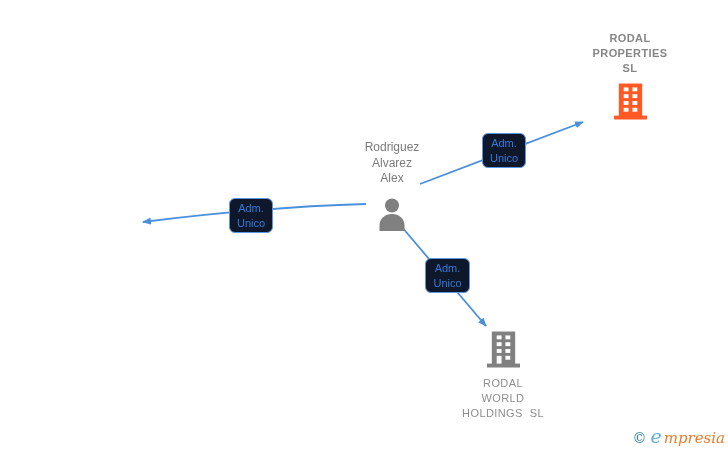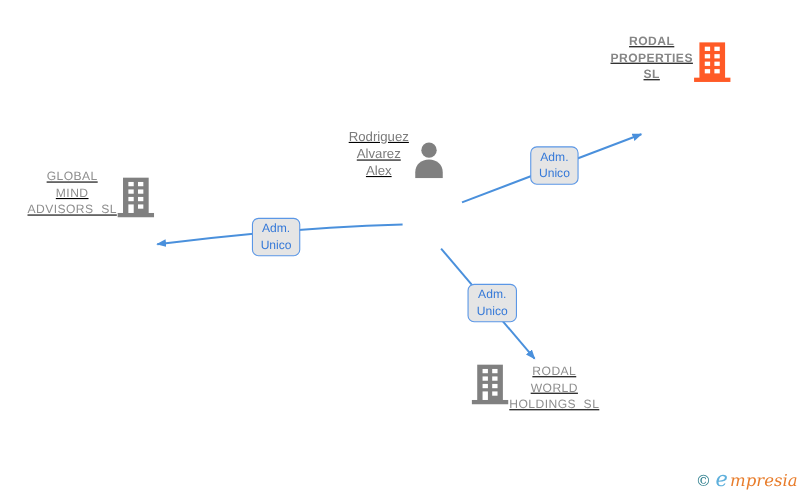--- a/index.html
+++ b/index.html
@@ -4,46 +4,46 @@
 <style>
   html,body { margin:0; padding:0; background:#fff; }
   #canvas {
     position:relative; width:728px; height:450px; background:#ffffff;
     overflow:hidden; font-family:"Liberation Sans", sans-serif;
   }
   #edges { position:absolute; left:0; top:0; width:728px; height:450px; }
   .edge { stroke:var(--edge-blue,#4a90dc); stroke-width:1.8; fill:none; }
   #arrowhead path { fill:var(--edge-blue,#4a90dc); }
 
-  .node { position:absolute; width:150px; display:flex; flex-direction:row; align-items:center;text-decoration:underline; }
+  .node { position:absolute; width:150px; display:flex; flex-direction:column; align-items:center; }
   .company-name {
     font-size:11px; line-height:15px; letter-spacing:0.4px; text-align:center;
     color:var(--text-gray,#8e8e8e); white-space:pre;
   }
   .node.highlight .company-name { font-weight:bold; color:#868686; }
   .person-name {
     font-size:12px; line-height:15.5px; text-align:center;
     color:#7b7b7b; white-space:pre;
   }
   .icon-building { width:35px; height:38px; margin-top:7px; }
   .node.icon-first .icon-building { margin-top:0; margin-bottom:7px; }
   .icon-person { width:36px; height:33px; margin-top:11px; }
   .b-gray  .tower, .b-gray  .base { fill:var(--icon-gray,#808080); }
   .b-orange .tower, .b-orange .base { fill:var(--icon-orange,#ff5a26); }
   .win { fill:#ffffff; }
   .icon-person .part { fill:var(--icon-gray,#808080); }
 
   #node-rodal-properties { left:555px; top:31px; }
   #node-global-mind     { left:25px;  top:154px; }
-  #node-person          { left:317px; top:117px; }
+  #node-person          { left:317px; top:140px; }
   #node-rodal-world     { left:428px; top:331px; }
 
   .edge-label {
     position:absolute; box-sizing:border-box;
-    background:#e5e5e5; border:1.5px solid var(--label-border,#5b97e6);
+    background:#0f172a; border:1.5px solid var(--label-border,#5b97e6);
     border-radius:6px; color:var(--label-blue,#3579d8);
     font-size:11px; line-height:15px; text-align:center; white-space:pre;
     display:flex; align-items:center; justify-content:center;
   }
   #edge-label-rodal-properties { left:482px; top:133px; width:44px; height:35px; }
   #edge-label-global-mind      { left:229px; top:198px; width:44px; height:35px; }
   #edge-label-rodal-world      { left:425px; top:258px; width:45px; height:35px; }
 
   #watermark {
     position:absolute; right:3px; bottom:3px;
@@ -82,37 +82,20 @@
         <rect class="win" x="20" y="4" width="5" height="4"></rect>
       <rect class="win" x="11" y="11" width="5" height="4"></rect>
         <rect class="win" x="20" y="11" width="5" height="4"></rect>
       <rect class="win" x="11" y="18" width="5" height="4"></rect>
         <rect class="win" x="20" y="18" width="5" height="4"></rect>
       <rect class="win" x="11" y="25" width="5" height="4"></rect>
         <rect class="win" x="20" y="25" width="5" height="4"></rect>
     </svg>
   </div>
 
-  <div class="node" id="node-global-mind">
-    <div class="company-name">GLOBAL
-MIND
-ADVISORS  SL</div>
-    <svg class="icon-building b-gray" viewBox="0 0 36 38" xmlns="http://www.w3.org/2000/svg">
-      <rect class="tower" x="6" y="0" width="24" height="34"></rect>
-      <rect class="base" x="1" y="33" width="34" height="4"></rect>
-      <rect class="win" x="11" y="4" width="5" height="4"></rect>
-        <rect class="win" x="20" y="4" width="5" height="4"></rect>
-      <rect class="win" x="11" y="11" width="5" height="4"></rect>
-        <rect class="win" x="20" y="11" width="5" height="4"></rect>
-      <rect class="win" x="11" y="18" width="5" height="4"></rect>
-        <rect class="win" x="20" y="18" width="5" height="4"></rect>
-      <rect class="win" x="11" y="25" width="5" height="8"></rect>
-        <rect class="win" x="20" y="25" width="5" height="4"></rect>
-    </svg>
-  </div>
 
   <div class="node" id="node-person">
     <div class="person-name">Rodriguez
 Alvarez
 Alex</div>
     <svg class="icon-person" viewBox="0 0 36 33" xmlns="http://www.w3.org/2000/svg">
       <circle class="part" cx="18" cy="7.5" r="7"></circle>
       <path class="part" d="M18 16 C 11 16 5.5 20.5 5.5 27.5 L5.5 33 L30.5 33 L30.5 27.5 C30.5 20.5 25 16 18 16 Z"></path>
     </svg>
   </div>

